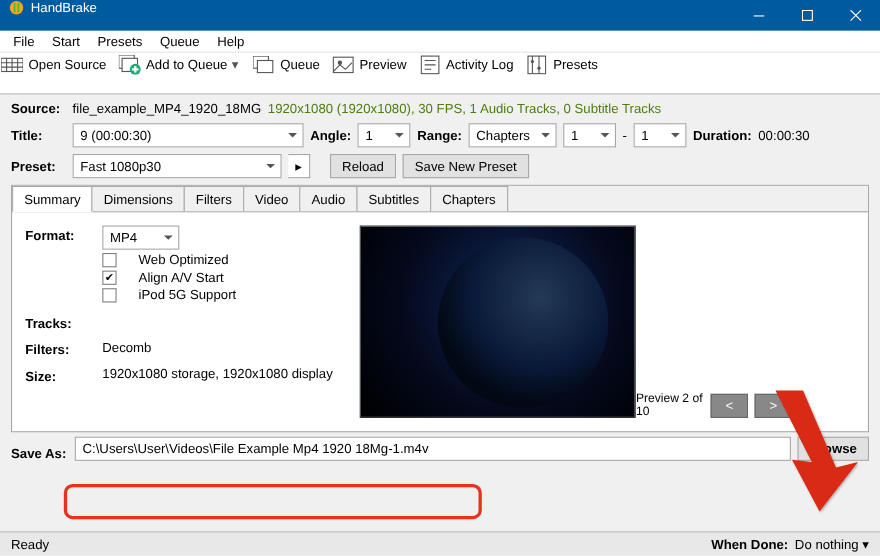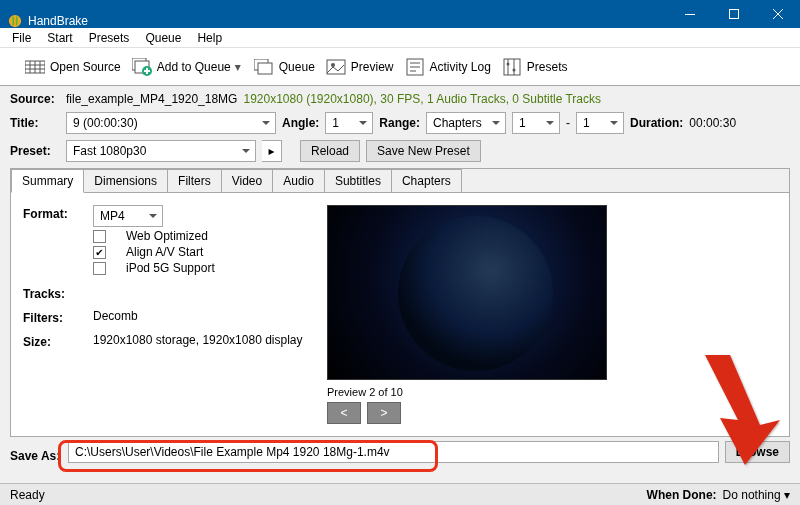--- a/index.html
+++ b/index.html
@@ -1,30 +1,30 @@
 <!DOCTYPE html>
 <html><head>
 <meta charset="utf-8">
 <style>
 * { box-sizing: border-box; margin: 0; padding: 0; font-family: "Segoe UI", Tahoma, sans-serif; font-size: 12px; }
 body { width: 800px; height: 505px; background: #f0f0f0; overflow: hidden; position: relative; }
 
 
-.titlebar { height: 28px; background: #005a9e; color: #fff; display: flex; align-items: flex-end; padding: 0 0 0 8px; }
+.titlebar { height: 28px; background: #005a9e; color: #fff; display: flex; align-items: flex-start; padding: 0 0 0 8px; }
 .titlebar .logo { width: 14px; height: 14px; margin-right: 6px; }
 .titlebar .title { flex: 1; font-size: 12px; }
 .win-buttons { display: flex; height: 100%; }
 .win-btn { width: 44px; display: flex; align-items: center; justify-content: center; }
 
 
 .menubar { height: 20px; background: #fff; display: flex; align-items: center; padding: 0 4px; border-bottom: 1px solid #e0e0e0; }
 .menubar span { padding: 2px 8px; }
 
 
-.toolbar { height: 38px; background: #fff; display: flex; align-items: center; padding: 0 24px; gap: 10px; border-bottom: 1px solid #a8a8a8; }
+.toolbar { height: 38px; background: #fff; display: flex; align-items: flex-start; padding: 0 0; gap: 10px; border-bottom: 1px solid #a8a8a8; }
 .tb-item { display: flex; align-items: center; gap: 4px; }
 .tb-icon { width: 22px; height: 22px; display: flex; align-items: center; justify-content: center; color: #555; }
 .tb-drop { width: 8px; color: #555; }
 .play-icon { width: 22px; height: 22px; color: #2fa82f; }
 
 
 .content { background: #f0f0f0; padding: 6px 10px 0 10px; }
 .row { display: flex; align-items: center; margin-bottom: 6px; gap: 6px; }
 .row .label { font-weight: bold; width: 50px; }
 .row .label-narrow { font-weight: bold; }
@@ -46,21 +46,21 @@
 .tab-body { display: flex; padding: 12px; gap: 24px; }
 .form-col { flex: 0 0 280px; }
 .form-row { display: flex; margin-bottom: 6px; }
 .form-row .flabel { font-weight: bold; width: 70px; padding-top: 2px; }
 .form-row .fval { flex: 1; }
 .check { display: flex; align-items: center; gap: 20px; margin: 2px 0; }
 .checkbox { width: 13px; height: 13px; border: 1px solid #808080; display: inline-flex; align-items: center; justify-content: center; font-size: 10px; }
 .checked::before { content: "✔"; color: #000; font-size: 10px; }
 .track-line { margin: 3px 0; color: #333; }
 
-.preview-col { flex: 0 0 300px; display: flex; flex-direction: column; align-items: flex-start; }
+.preview-col { flex: 0 0 300px; display: flex; flex-direction: row; align-items: flex-end; }
 .preview-img { width: 280px; height: 175px; background: radial-gradient(circle at 55% 40%, #1a3a5a 0%, #0a183a 30%, #04081a 60%, #000 100%); border:1px solid #333; position: relative; }
 .preview-img::before { content: ""; position: absolute; width: 155px; height: 155px; border-radius: 50%; background: radial-gradient(circle at 60% 35%, #233a55 0%, #0a1a3a 45%, #020814 70%); left: 70px; top: 10px; }
 .preview-ctrl { margin-top: 6px; font-size: 11px; }
 .nav-btns { display: flex; gap: 6px; margin-top: 4px; }
 .nav-btn { width: 34px; height: 22px; background: #888; color: #fff; display: flex; align-items: center; justify-content: center; border: 1px solid #666; }
 
 
 .save-row { display: flex; align-items: flex-end; padding: 4px 10px 8px 10px; gap: 6px;}
 .save-input { flex: 1; height: 22px; border: 1px solid #a8a8a8; background: #fff; padding: 0 6px; }
 .red-box { position: absolute; border: 3px solid #e8321a; border-radius: 8px; left: 58px; top: 440px; width: 380px; height: 32px; pointer-events: none; }

